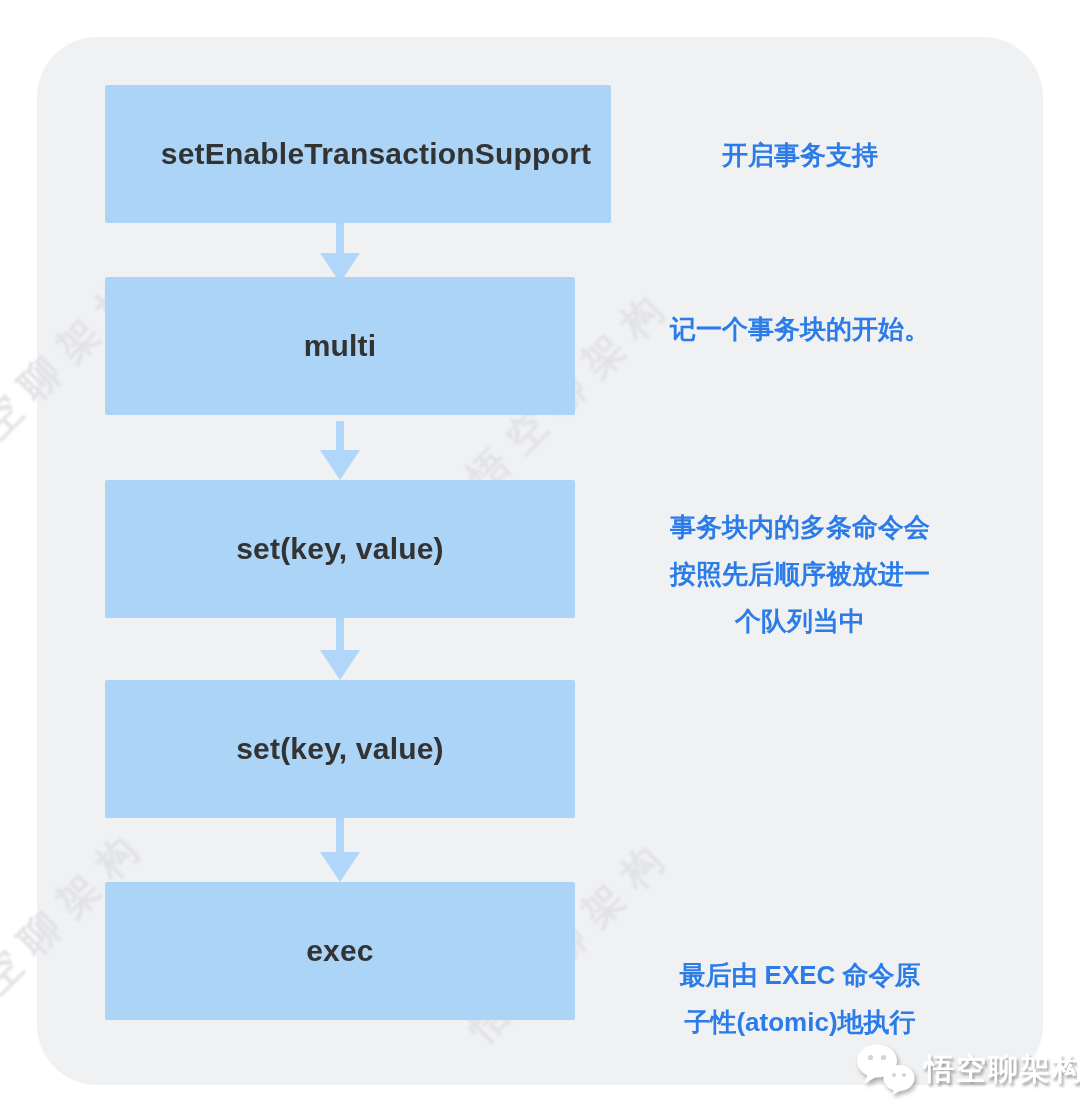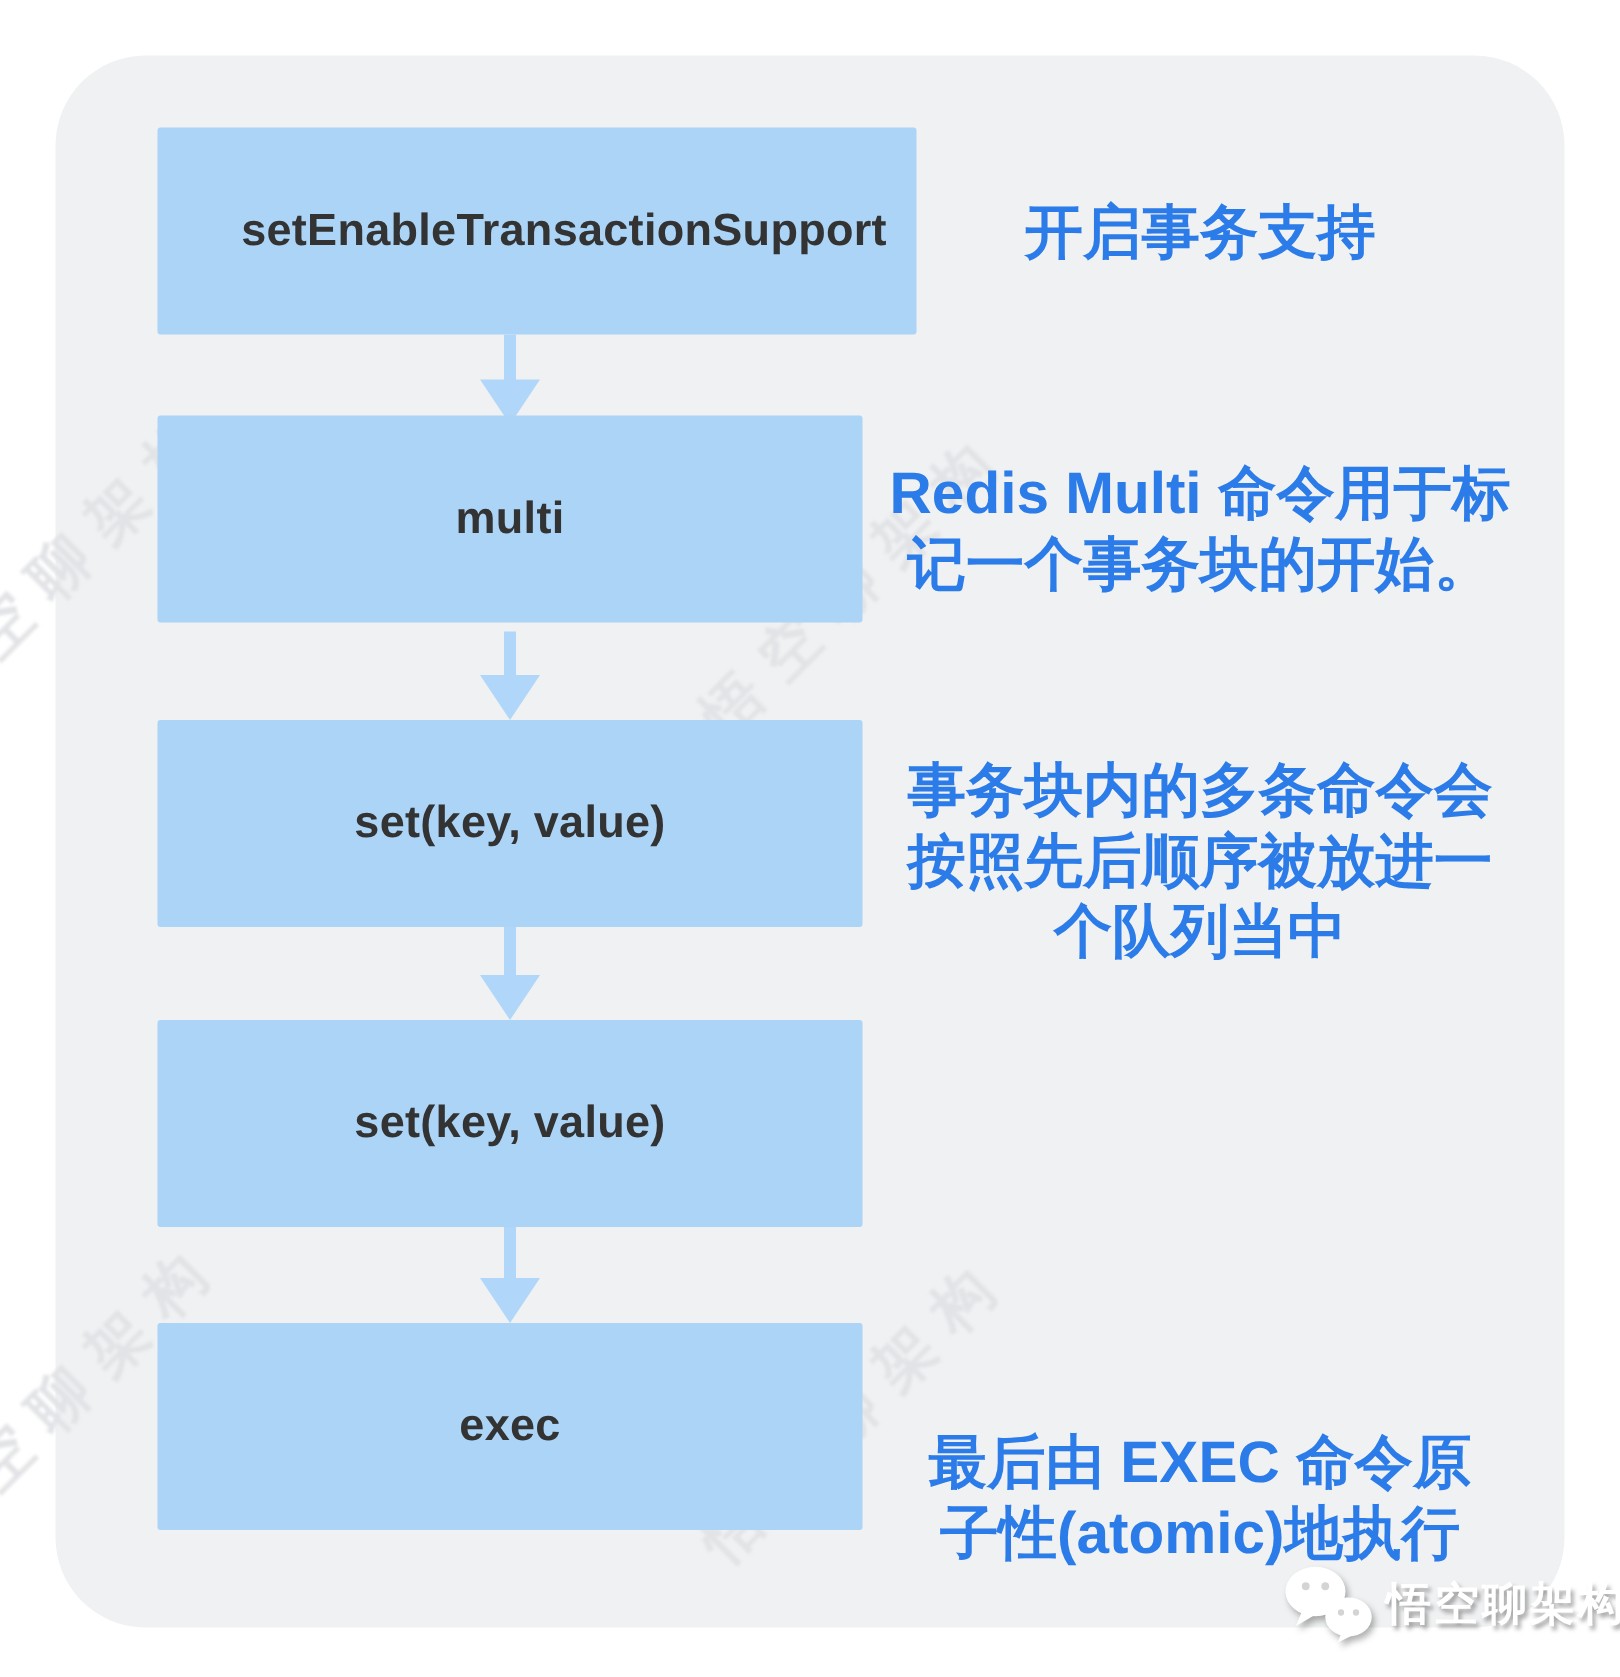--- a/index.html
+++ b/index.html
@@ -88,21 +88,21 @@
   .arr3 { top: 618px; height: 62px; }
   .arr3 .stem { height: 34px; }
   .arr4 { top: 818px; height: 64px; }
   .arr4 .stem { height: 36px; }
 
   .annotation {
     position: absolute;
     left: 580px;
     width: 440px;
     text-align: center;
-    font-size: 39px;
+    font-size: 26px;
     line-height: 47px;
     font-weight: 600;
     color: #2b7ce9;
     z-index: 3;
   }
   .ann1 { top: 132px; }
   .ann2 { top: 306px; }
   .ann3 { top: 504px; }
   .ann4 { top: 920px; margin-top: 32px; }
 
@@ -174,21 +174,20 @@
 
   <div class="flow-box box5">
     <span class="label">exec</span>
   </div>
 
   <div class="annotation ann1">
     <div>开启事务支持</div>
   </div>
 
   <div class="annotation ann2">
-    <div>Redis Multi 命令用于标</div>
     <div>记一个事务块的开始。</div>
   </div>
 
   <div class="annotation ann3">
     <div>事务块内的多条命令会</div>
     <div>按照先后顺序被放进一</div>
     <div>个队列当中</div>
   </div>
 
   <div class="annotation ann4">

